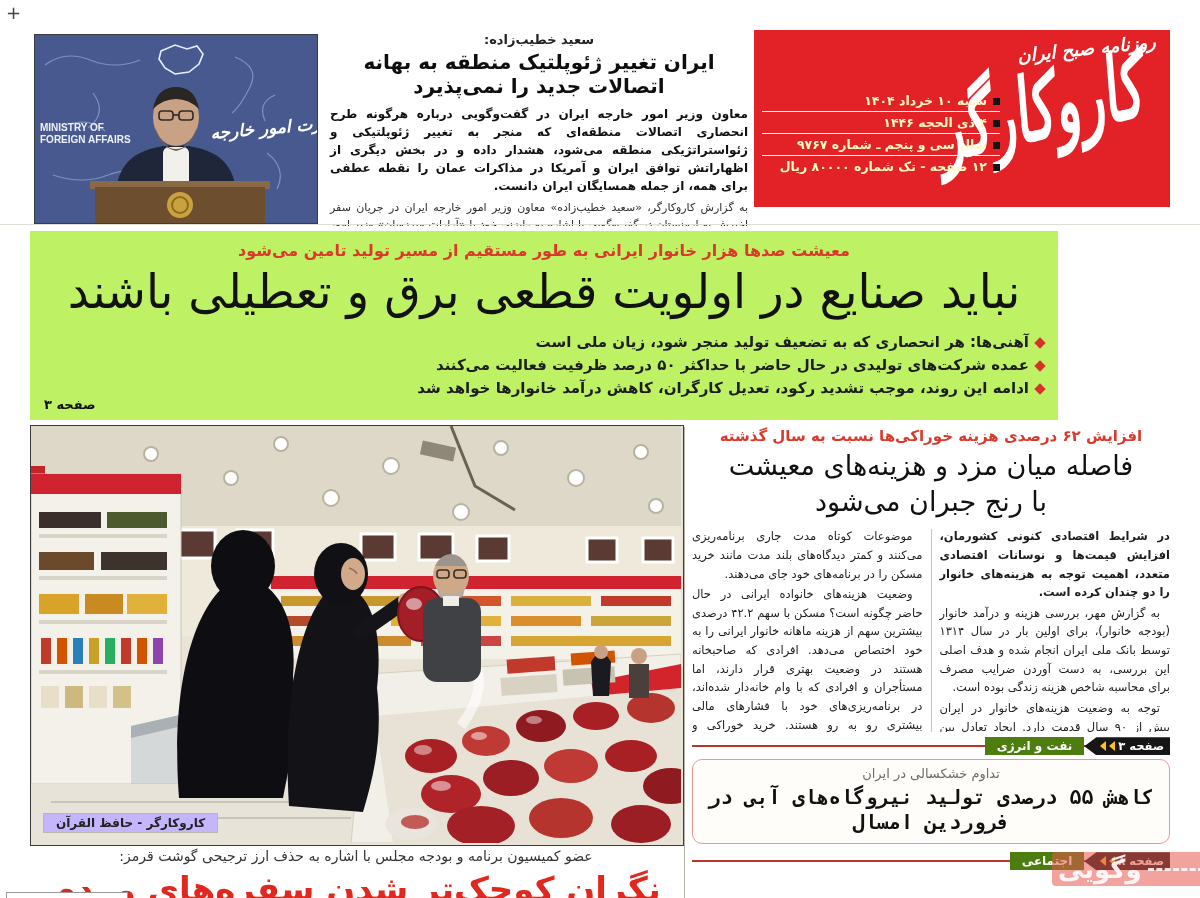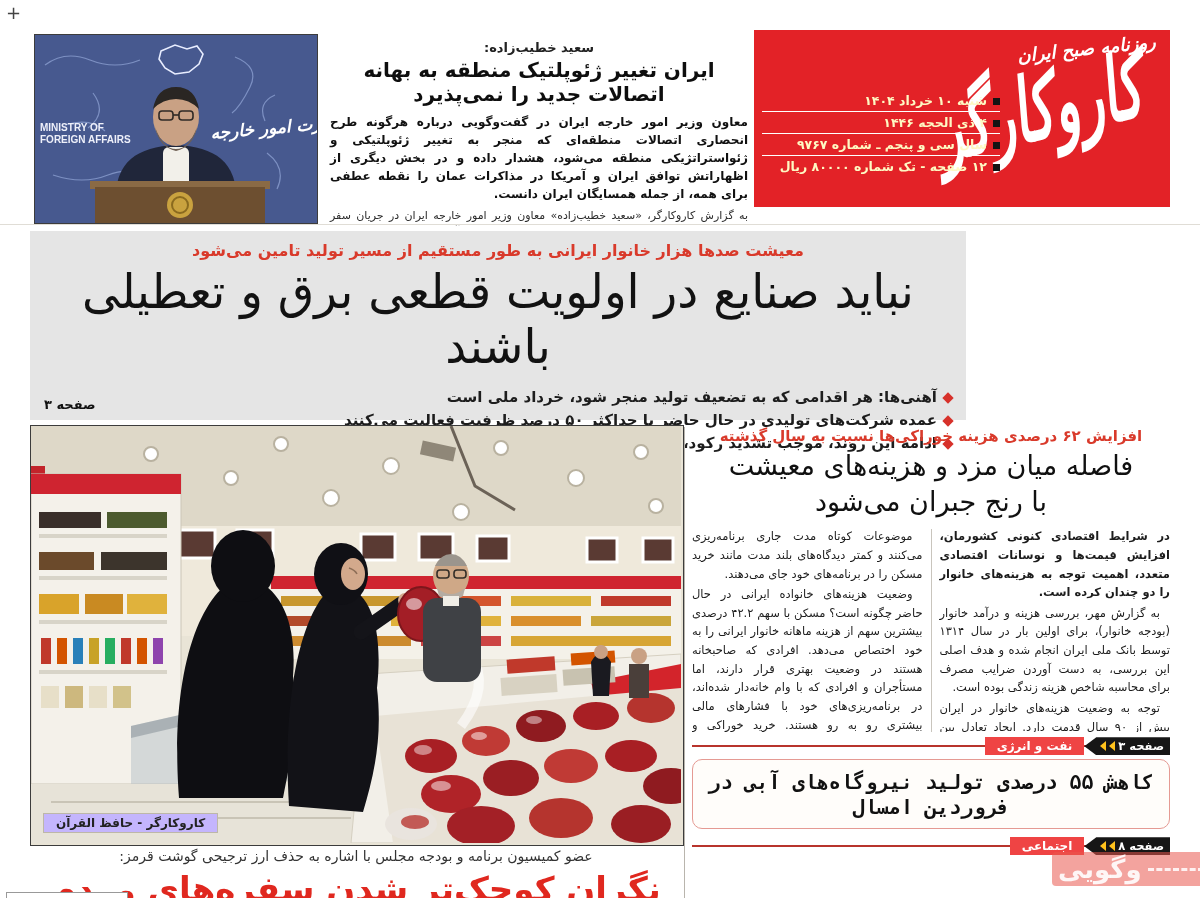--- a/index.html
+++ b/index.html
@@ -5,42 +5,42 @@
   html,body{margin:0;padding:0;background:#fff;}
   .page{position:relative;width:1200px;height:898px;background:#ffffff;overflow:hidden;
         font-family:"DejaVu Sans",sans-serif;color:#1a1a1a;}
   
   .crop-mark{position:absolute;left:6px;top:2px;font-size:18px;color:#444;}
 
   
   .top-article{position:absolute;left:30px;top:30px;width:722px;height:196px;}
   .top-photo{position:absolute;left:4px;top:4px;width:282px;height:188px;border:1px solid #3c3c3c;background:#47598f;}
   .top-text{position:absolute;left:296px;top:0;right:0;height:196px;direction:rtl;text-align:justify;overflow:hidden;}
-  .top-kicker{text-align:center;font-size:13px;font-weight:bold;color:#222;margin-top:10px;}
+  .top-kicker{text-align:center;font-size:13px;font-weight:bold;color:#222;margin-top:2px;}
   .top-headline{text-align:center;font-size:20px;font-weight:bold;color:#0e0e0e;margin-top:3px;}
   .top-lead{font-size:12px;font-weight:bold;line-height:1.5;margin:7px 4px 0 4px;color:#111;}
   .top-body{font-size:11px;line-height:1.55;margin:4px 4px 0 4px;color:#2b2b2b;}
 
   
   .masthead{position:absolute;left:754px;top:30px;width:416px;height:177px;background:#e32227;overflow:hidden;}
   .tagline{position:absolute;right:14px;top:8px;color:#fff;font-size:18px;font-weight:bold;
            transform:rotate(-6deg);font-style:italic;}
   .paper-title{position:absolute;right:6px;top:52px;width:252px;text-align:center;color:#fff;
            font-size:52px;font-weight:bold;font-style:italic;letter-spacing:-2px;line-height:1;
            transform:rotate(-13deg) scaleY(1.7);transform-origin:center;}
   .date-col{position:absolute;left:8px;top:60px;width:238px;direction:rtl;}
   .date-row{border-bottom:1.5px solid #ffffff;padding:3px 0 3px 0;font-size:12.5px;font-weight:bold;color:#fef9c3;
             text-align:right;white-space:nowrap;}
   .date-row.last{border-bottom:none;}
   .sq{display:inline-block;width:7px;height:7px;background:#141414;margin-inline-end:6px;}
 
   .top-rule{position:absolute;left:0;top:224px;width:1200px;height:1px;background:#e0ddd6;}
 
   
-  .lead-story{position:absolute;left:30px;top:231px;width:936px;height:189px;background:#e5e5e5;direction:rtl;}
+  .lead-story{position:absolute;left:30px;top:231px;width:1028px;height:189px;background:#bef264;direction:rtl;}
   .lead-kicker{text-align:center;padding-top:10px;font-size:16px;font-weight:bold;color:#d93a2b;}
   .lead-headline{text-align:center;font-size:47px;font-weight:normal;color:#121212;margin-top:4px;letter-spacing:-1px;}
   .lead-bullets{margin:12px 14px 0 0;}
   .bullet-row{text-align:right;font-size:15px;font-weight:bold;color:#1d1d1d;line-height:1.52;}
   .diamond{display:inline-block;width:8px;height:8px;background:#d7312a;transform:rotate(45deg);margin-inline-end:7px;}
   .lead-pageref{position:absolute;left:14px;bottom:8px;font-size:13px;font-weight:bold;color:#111;}
 
   
   .mid-photo{position:absolute;left:30px;top:425px;width:652px;height:419px;border:1px solid #3c3c3c;background:#e9e4d6;overflow:hidden;}
   .photo-caption{position:absolute;left:12px;bottom:12px;background:#c4b5fd;border:1px solid #bdb7a8;
@@ -65,21 +65,21 @@
   .vsep-col{width:1px;background:#c9c5bd;margin:2px 8px 0 8px;}
 
   
   .tag-row{position:relative;height:18px;margin-top:5px;}
   .tag-row .hline{position:absolute;left:0;right:0;top:8px;height:2px;background:#b8342c;}
   .tag{position:absolute;right:0;top:0;display:flex;height:18px;}
   .tag-black{background:#161616;color:#fff;font-size:11.5px;font-weight:bold;line-height:18px;
              padding:0 6px 0 16px;display:flex;align-items:center;gap:3px;
              clip-path:polygon(0 50%,12px 0,100% 0,100% 100%,12px 100%);}
   .chev{width:0;height:0;border-top:5px solid transparent;border-bottom:5px solid transparent;border-right:6px solid #ffc21c;}
-  .tag-red{background:#ef4444;color:#fff;font-size:12px;font-weight:bold;line-height:18px;padding:0 12px;}
+  .tag-red{background:#4d7c0f;color:#fff;font-size:12px;font-weight:bold;line-height:18px;padding:0 12px;}
 
   .teaser-box{border:1.5px solid #e59a93;border-radius:10px;background:#fffdfa;text-align:center;
               padding:6px 10px 8px 10px;margin-top:4px;}
   .teaser-kicker{font-size:13px;color:#6b6b6b;}
   .teaser-headline{font-size:20px;font-weight:bold;color:#111;margin-top:4px;font-family:Liberation Mono, monospace;}
 
   
   .watermark{position:absolute;left:1052px;top:852px;width:158px;height:34px;background:rgba(233,88,78,.55);
              border-radius:4px;display:flex;align-items:center;z-index:6;overflow:hidden;}
   .watermark .dash{flex:1;border-top:3px dashed rgba(255,255,255,.85);margin:0 6px;}
@@ -145,21 +145,21 @@
     </div>
 
   </div>
 
   <div class="top-rule"></div>
 
   <div class="lead-story">
     <div class="lead-kicker">معیشت صدها هزار خانوار ایرانی به طور مستقیم از مسیر تولید تامین می‌شود</div>
     <div class="lead-headline">نباید صنایع در اولویت قطعی برق و تعطیلی باشند</div>
     <div class="lead-bullets">
-      <div class="bullet-row"><span class="diamond"></span><span>آهنی‌ها: هر اقدامی که به تضعیف تولید منجر شود، خرداد ملی است</span></div>
+      <div class="bullet-row"><span class="diamond"></span><span>آهنی‌ها: هر انحصاری که به تضعیف تولید منجر شود، زیان ملی است</span></div>
       <div class="bullet-row"><span class="diamond"></span><span>عمده شرکت‌های تولیدی در حال حاضر با حداکثر ۵۰ درصد ظرفیت فعالیت می‌کنند</span></div>
       <div class="bullet-row"><span class="diamond"></span><span>ادامه این روند، موجب تشدید رکود، تعدیل کارگران، کاهش درآمد خانوارها خواهد شد</span></div>
     </div>
     <div class="lead-pageref">صفحه ۳</div>
   </div>
 
   <div class="mid-photo">
     <svg viewBox="0 0 650 417" width="650" height="417" preserveAspectRatio="none">
       <rect x="0" y="0" width="650" height="120" fill="#ded8c8"></rect>
       <g>
@@ -350,20 +350,21 @@
       <div class="tag">
         <div class="tag-black">
           <span>صفحه ۳</span>
           <span class="chev"></span>
           <span class="chev"></span>
         </div>
         <div class="tag-red">نفت و انرژی</div>
       </div>
     </div>
     <div class="teaser-box">
+      <div class="teaser-kicker">تداوم خشکسالی در ایران</div>
       <div class="teaser-headline">کاهش ۵۵ درصدی تولید نیروگاه‌های آبی در فروردین امسال</div>
     </div>
 
     <div class="tag-row" style="margin-top:8px;">
       <div class="hline"></div>
       <div class="tag">
         <div class="tag-black">
           <span>صفحه ۸</span>
           <span class="chev"></span>
           <span class="chev"></span>

